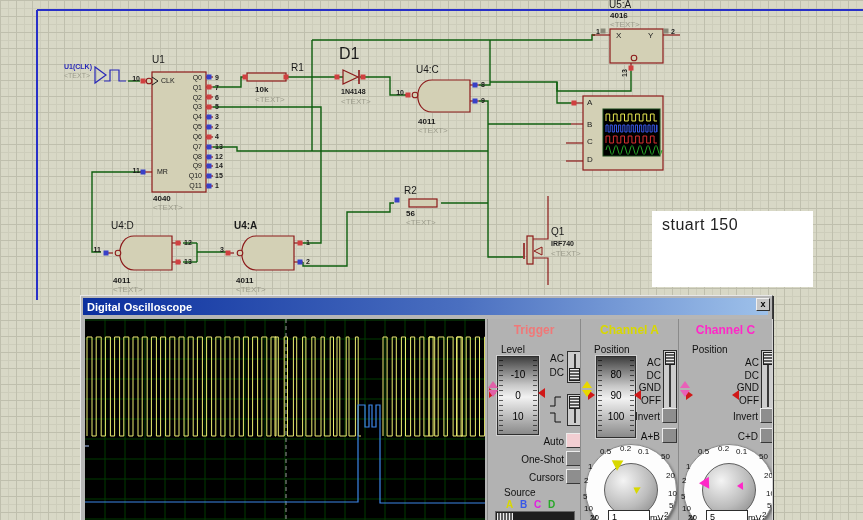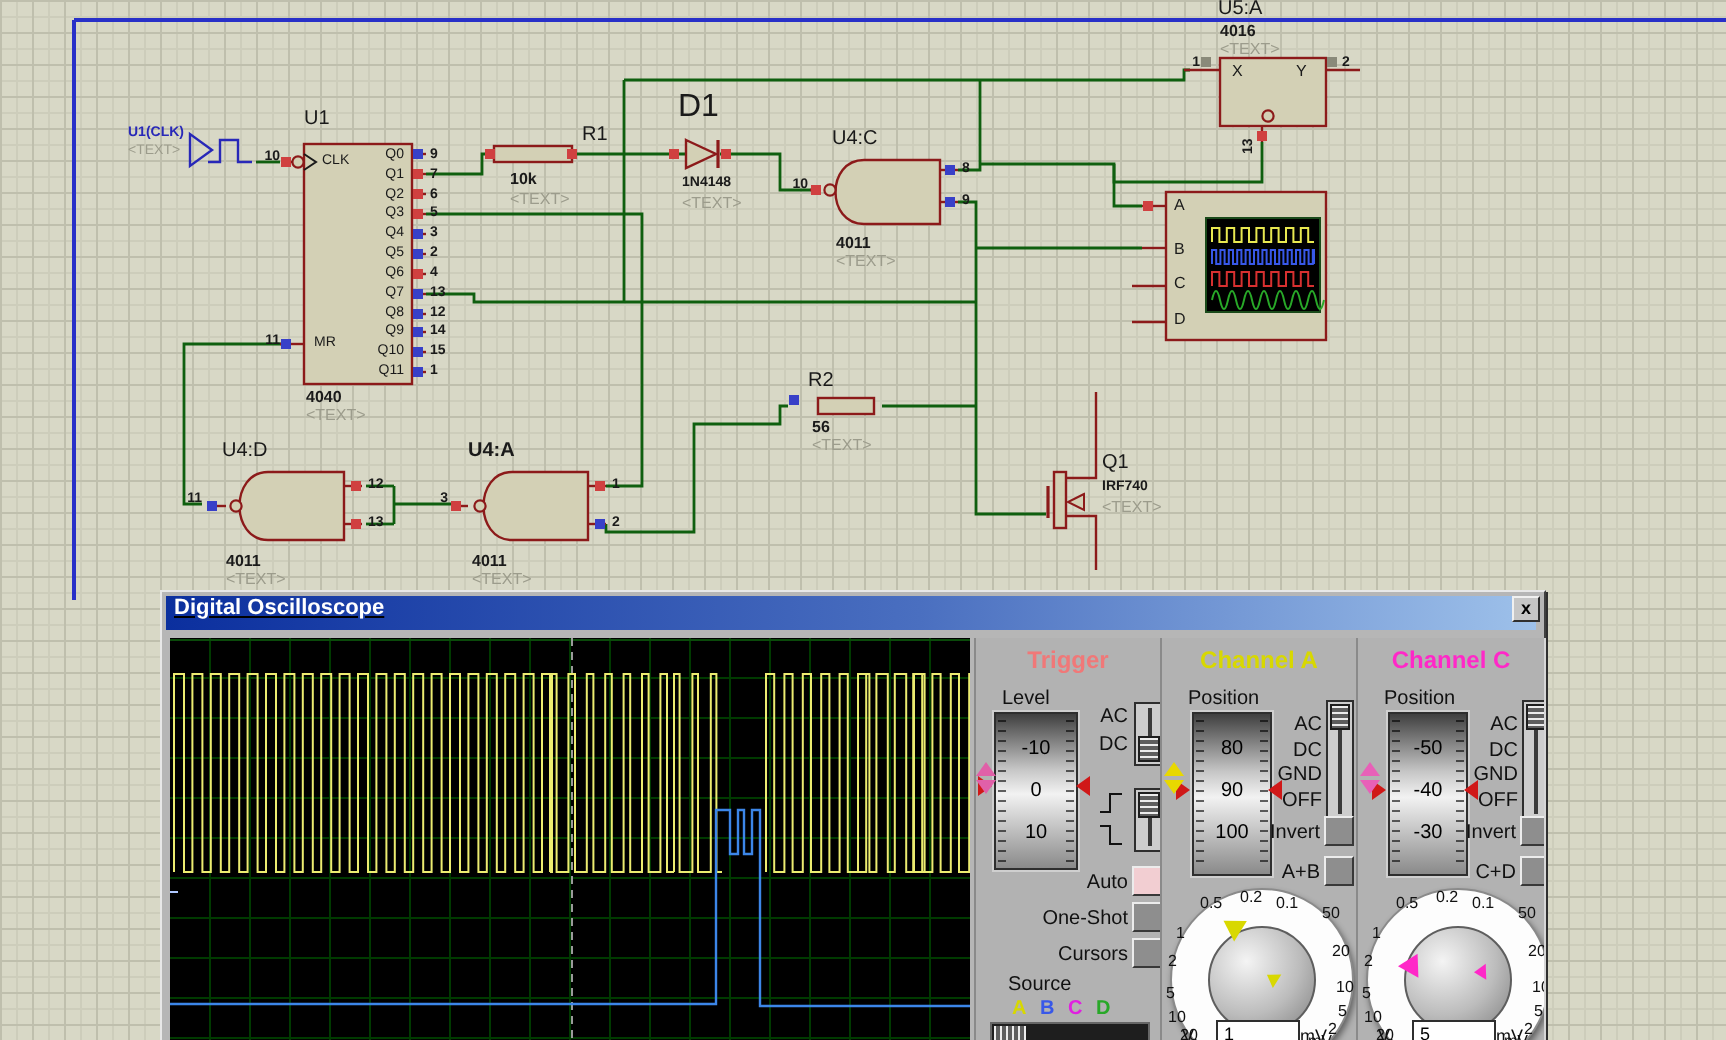--- a/index.html
+++ b/index.html
@@ -15,21 +15,21 @@
   #schematic-svg{position:absolute;left:0;top:0;}
   #schematic-texts span{position:absolute;white-space:pre;line-height:1;}
   .note-box{position:absolute;left:652px;top:211px;width:161px;height:76px;background:#ffffff;}
   .note-box span{position:absolute;left:10px;top:5px;font-size:16px;color:#222;letter-spacing:0.5px;}
 
   
   .scope-window{position:absolute;left:80px;top:295px;width:691px;height:226px;
     background:#b6b6b6;border:1px solid #404040;border-top-color:#e8e8e8;border-left-color:#e8e8e8;
     box-shadow:1px 1px 0 #303030;}
   .titlebar{position:absolute;left:2px;top:2px;width:685px;height:17px;
-    background:linear-gradient(90deg,#0b2f9e,#4a6fc0 55%,#9ec1ea);display:flex;text-decoration:underline;}
+    background:linear-gradient(90deg,#0b2f9e,#4a6fc0 55%,#9ec1ea);display:flex;align-items:center;}
   .titlebar .ttext{color:#fff;font-weight:bold;font-size:11px;padding-left:4px;}
   .close-btn{position:absolute;right:2px;top:2px;width:14px;height:13px;background:#c6c6c6;
     border-top:1px solid #f0f0f0;border-left:1px solid #f0f0f0;border-right:1px solid #303030;border-bottom:1px solid #303030;
     font-size:9px;font-weight:bold;line-height:11px;text-align:center;color:#000;padding:0;}
   .display{position:absolute;left:4px;top:23px;width:400px;height:202px;background:#000;}
   .panel{position:absolute;top:23px;height:202px;background:#b2b2b2;overflow:hidden;
     border-left:1px solid #8a8a8a;border-right:1px solid #d6d6d6;}
   .ptitle{text-align:center;font-weight:bold;font-size:12px;padding-top:4px;}
   .plabel{position:absolute;font-size:10px;color:#111;}
   .rlabel{position:absolute;font-size:10px;color:#111;text-align:right;transform:translateX(-100%);white-space:nowrap;}
@@ -252,20 +252,23 @@
       <span style="left: 224px; top: 246px; font-size: 7px; color: rgb(26, 26, 26); font-weight: bold; transform: translateX(-100%); transform-origin: left top;">3</span>
       <span style="left: 306px; top: 239px; font-size: 7px; color: rgb(26, 26, 26); font-weight: bold;">1</span>
       <span style="left: 306px; top: 258px; font-size: 7px; color: rgb(26, 26, 26); font-weight: bold;">2</span>
       <span style="left: 404px; top: 186px; font-size: 10px; color: rgb(26, 26, 26);">R2</span>
       <span style="left: 406px; top: 210px; font-size: 8px; color: rgb(26, 26, 26); font-weight: bold;">56</span>
       <span style="left: 406px; top: 219px; font-size: 8px; color: rgb(156, 156, 140);">&lt;TEXT&gt;</span>
       <span style="left: 551px; top: 227px; font-size: 10px; color: rgb(26, 26, 26);">Q1</span>
       <span style="left: 551px; top: 240px; font-size: 7px; color: rgb(26, 26, 26); font-weight: bold;">IRF740</span>
       <span style="left: 551px; top: 250px; font-size: 8px; color: rgb(156, 156, 140);">&lt;TEXT&gt;</span>
     </div>
+  <div class="note-box">
+    <span>stuart  150</span>
+  </div>
 
   <div class="scope-window">
     <div class="titlebar">
       <span class="ttext">Digital Oscilloscope</span>
     </div>
     <button class="close-btn">x</button>
 
     <div class="display">
       <svg id="wave-svg" width="400" height="202">
           <line x1="20" y1="0" x2="20" y2="202" stroke="#003a00"></line>
@@ -389,25 +392,20 @@
         <div class="knob" style="left: 23px; top: 144px; width: 52px; height: 52px;"></div>
         <div class="ptr" style="border-left: 10px solid rgb(216, 216, 0); left: 30px; top: 138px; transform: rotate(-148deg);"></div>
         <div class="ptr-s" style="border-left: 6px solid rgb(216, 216, 0); left: 52px; top: 166px; transform: rotate(-148deg);"></div>
         <div class="unit" style="left: 10px; top: 194px;">V</div>
         <div class="vbox" style="left: 27px; top: 191px; width: 37px; height: 11px;">1</div>
         <div class="unit" style="left: 69px; top: 194px;">mV</div>
       </div>
     <div class="panel" id="chc-panel" style="left:597px;width:93px;">
         <div class="ptitle" style="color: rgb(255, 40, 200);">Channel C</div>
         <div class="plabel" style="left: 13px; top: 25px;">Position</div>
-        <div class="vslider" style="left: 15px; top: 37px; width: 38px; height: 80px;">
-          <span style="top: 12px;">-50</span>
-          <span style="top: 33px;">-40</span>
-          <span style="top: 54px;">-30</span>
-        </div>
         <div class="arr r" style="left: 7px; top: 71px;"></div>
         <div class="arr l" style="left: 53px; top: 71px;"></div>
         <div class="uda" style="left: 1px; top: 62px; border-bottom: 7px solid rgb(232, 96, 184);"></div>
         <div class="uda" style="left: 1px; top: 71px; border-top: 7px solid rgb(232, 96, 184);"></div>
         <div class="rlabel" style="left: 80px; top: 38px;">AC</div>
         <div class="rlabel" style="left: 80px; top: 50.5px;">DC</div>
         <div class="rlabel" style="left: 80px; top: 63px;">GND</div>
         <div class="rlabel" style="left: 80px; top: 75.5px;">OFF</div>
         <div class="vswitch" style="left: 82px; top: 31px; width: 12px; height: 58px;">
           <div class="handle" style="top: 1px;"></div>

